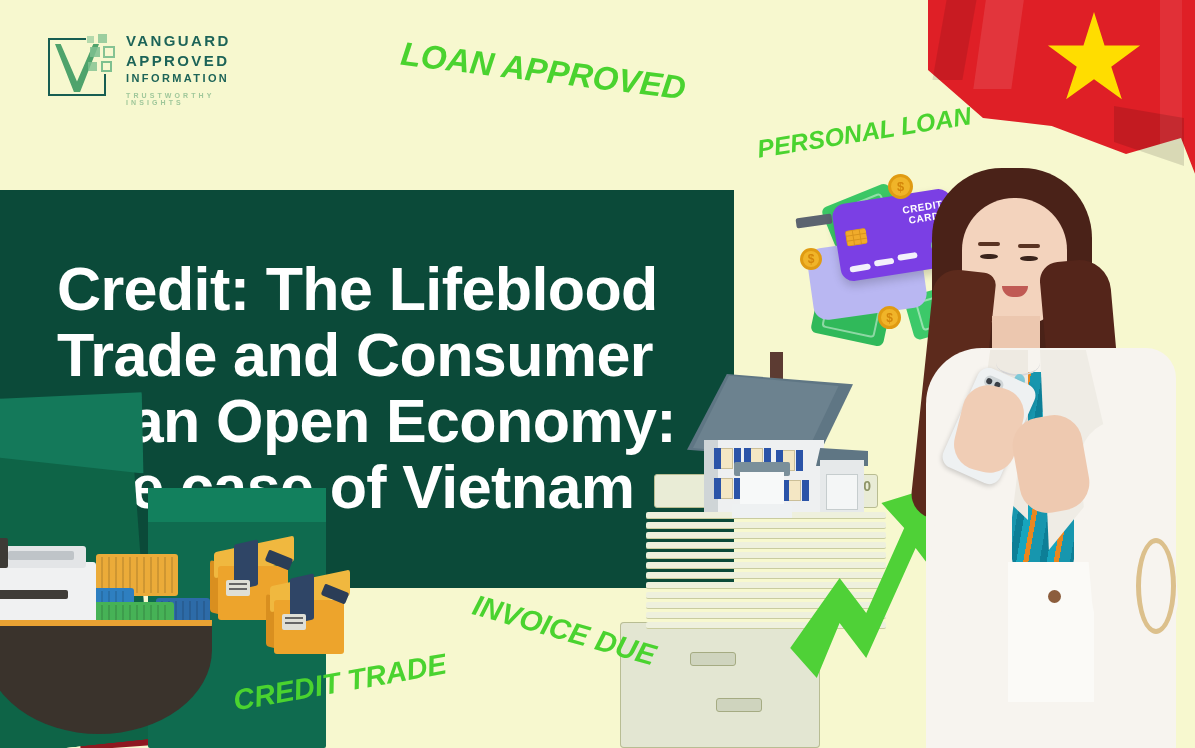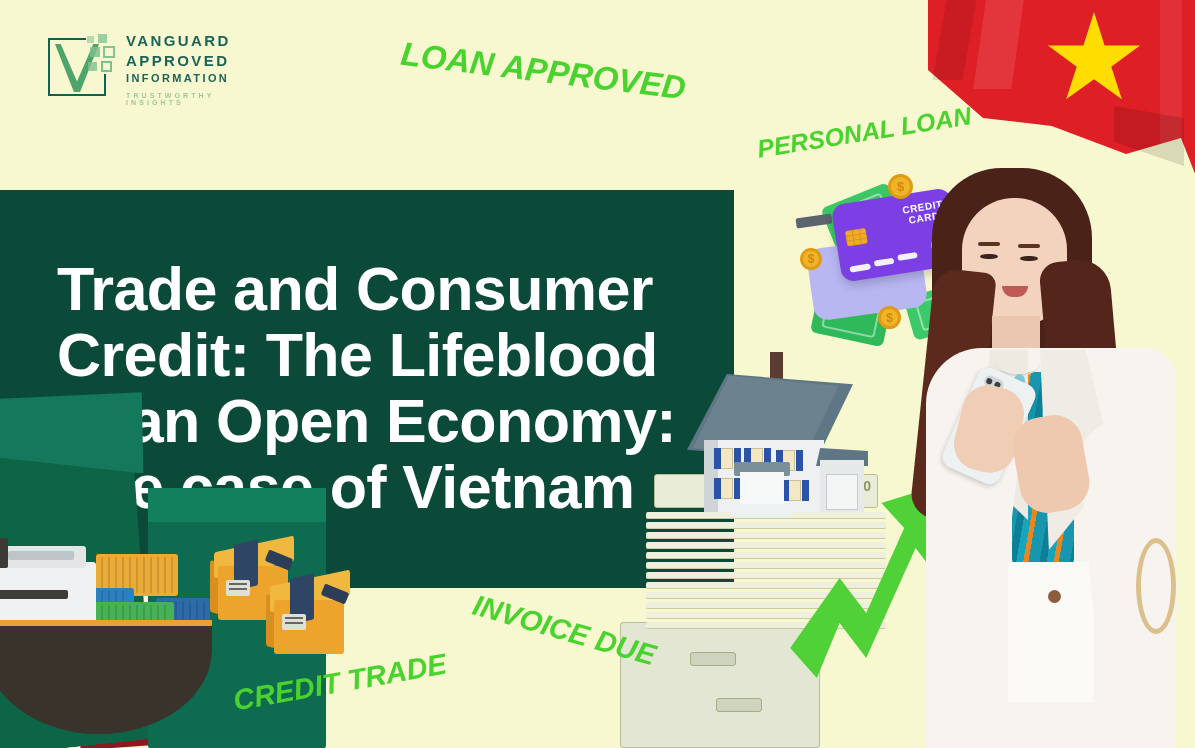--- a/index.html
+++ b/index.html
@@ -220,22 +220,22 @@
       <div class="logo-sq sq6"></div>
     </div>
     <div class="logo-txt lt1">VANGUARD</div>
     <div class="logo-txt lt2">APPROVED</div>
     <div class="logo-txt lt3">INFORMATION</div>
     <div class="logo-txt lt4">TRUSTWORTHY INSIGHTS</div>
   </div>
 
   <div class="panel">
     <div class="title">
+      <div>Credit: The Lifeblood</div>
       <div>Trade and Consumer</div>
-      <div>Credit: The Lifeblood</div>
       <div>of an Open Economy:</div>
       <div>The case of Vietnam</div>
     </div>
   </div>
 
   <div class="money-low">
     <div class="slot"></div>
     <div class="slot2"></div>
   </div>
 

